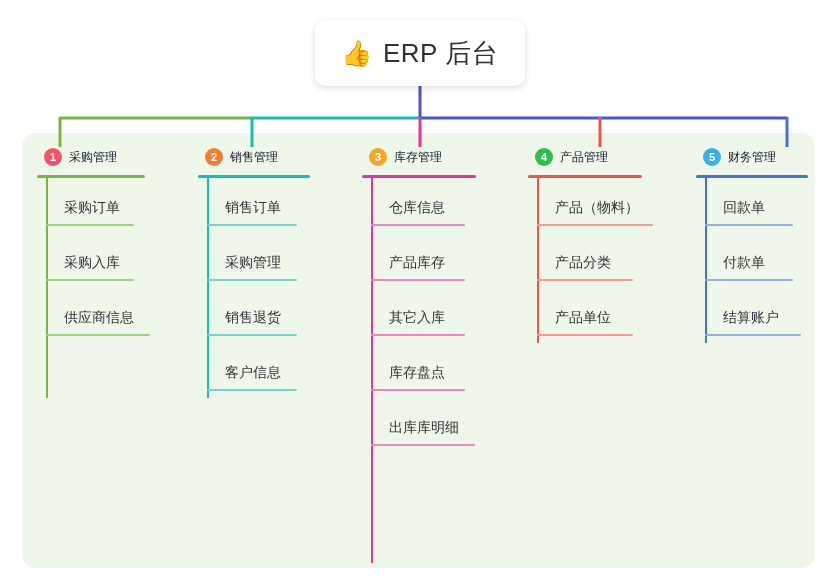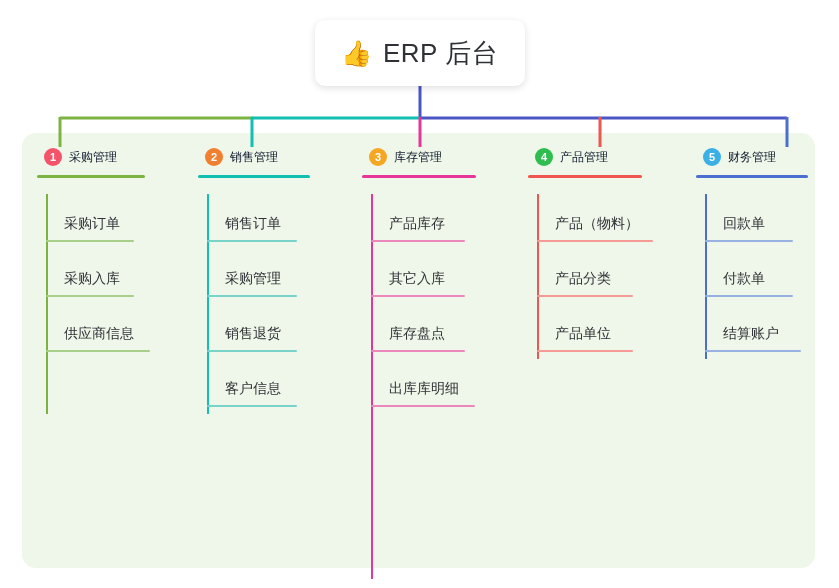--- a/index.html
+++ b/index.html
@@ -99,21 +99,21 @@
     white-space: nowrap;
   }
   .head-rule {
     height: 3px;
     margin-top: 7px;
     border-radius: 2px;
   }
 
   .children {
     position: relative;
-    margin-top: 16px;
+    margin-top: 0;
   }
   .spine {
     position: absolute;
     left: 9px;
     top: 0;
     width: 2px;
   }
   .leaf {
     position: relative;
     height: 55px;
@@ -214,20 +214,24 @@
 
   <div class="column" id="col-2" style="left:362px;width:160px;">
     <div class="col-head">
       <span class="badge" style="background: rgb(245, 166, 35);">3</span>
       <span class="col-name">库存管理</span>
     </div>
     <div class="head-rule" style="width: 114px; background: rgb(232, 53, 154);"></div>
     <div class="children">
         <div class="spine" style="background: rgb(232, 53, 154); height: 385px;"></div>
         <div class="leaf">
+          <span class="leaf-text">仓库信息</span>
+          <div class="leaf-rule" style="background: rgb(235, 135, 187); width: 94px;"></div>
+        </div>
+        <div class="leaf">
           <span class="leaf-text">产品库存</span>
           <div class="leaf-rule" style="background: rgb(235, 135, 187); width: 94px;"></div>
         </div>
         <div class="leaf">
           <span class="leaf-text">其它入库</span>
           <div class="leaf-rule" style="background: rgb(235, 135, 187); width: 94px;"></div>
         </div>
         <div class="leaf">
           <span class="leaf-text">库存盘点</span>
           <div class="leaf-rule" style="background: rgb(235, 135, 187); width: 94px;"></div>

